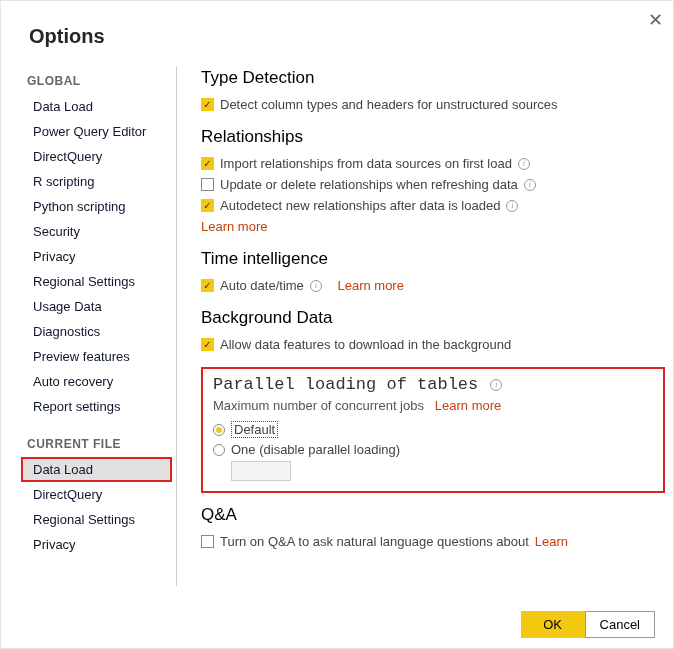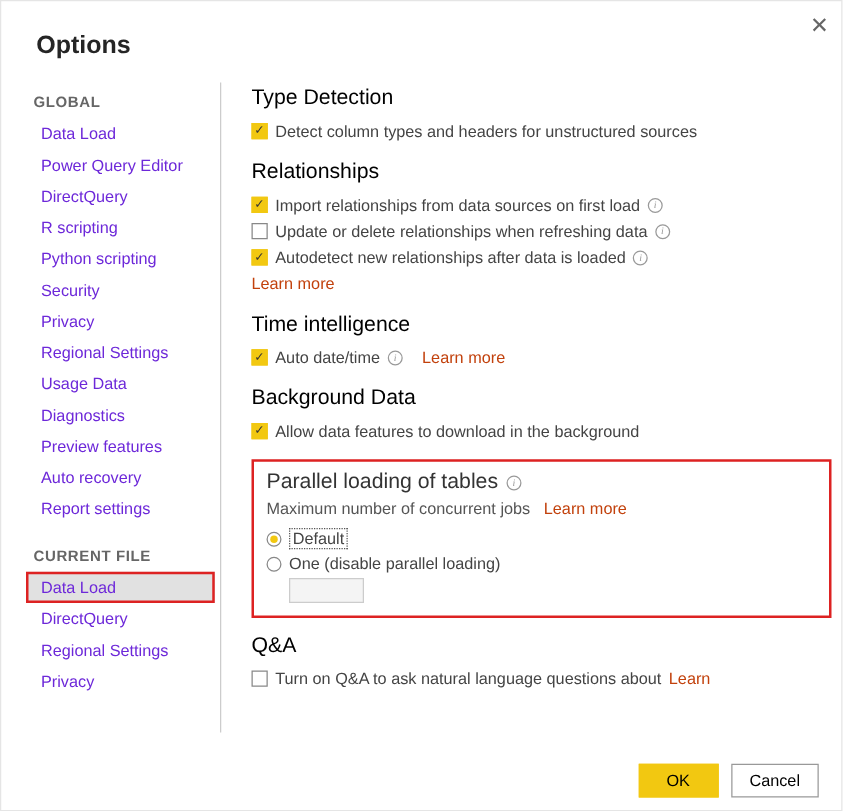--- a/index.html
+++ b/index.html
@@ -45,21 +45,21 @@
   .sidebar::-webkit-scrollbar-button { background: #f0f0f0; height: 16px; }
   .group-header {
     font-size: 12px;
     font-weight: 600;
     color: #666;
     letter-spacing: 0.5px;
     padding: 8px 6px 6px 6px;
   }
   .nav-item {
     padding: 5px 6px 5px 12px;
-    color: #6d28d9;
+    color: #0f172a;
     cursor: pointer;
     font-size: 13px;
   }
   .nav-item.selected {
     background: #e1e1e1;
     border: 2px solid #d22;
     padding: 3px 4px 3px 10px;
   }
   .divider-v {
     width: 1px;
@@ -155,21 +155,21 @@
     background: #f4f4f4;
     margin-left: 18px; margin-top: 2px;
   }
   .radio-focus {
     border: 1px dotted #555;
     padding: 0 2px;
   }
   .footer {
     position: absolute;
     bottom: 12px; right: 20px;
-    display: flex; gap: 10px;
+    display: flex; 
   }
   .btn {
     min-width: 64px;
     padding: 5px 14px;
     font-size: 13px;
     border: 1px solid #999;
     background: #fff;
     cursor: pointer;
   }
   .btn.primary {
@@ -257,21 +257,21 @@
 
       <div class="section">
         <h2>Background Data</h2>
         <div class="opt-row">
           <span class="chk checked"></span>
           <span>Allow data features to download in the background</span>
         </div>
       </div>
 
       <div class="highlight-box">
-        <h2 style="font-size:17px;font-weight:400;margin-bottom:4px;">
+        <h2 style="font-size:17px;font-weight:400;margin-bottom:4px;font-family:Liberation Mono, monospace;">
           <span>Parallel loading of tables</span>
           <span class="info-icon" style="vertical-align:middle;margin-left:2px"></span>
         </h2>
         <div class="sub-text">
           <span>Maximum number of concurrent jobs</span>
           &nbsp;&nbsp;<span class="link">Learn more</span>
         </div>
         <div class="radio-group">
           <div class="opt-row">
             <span class="radio checked"></span>

